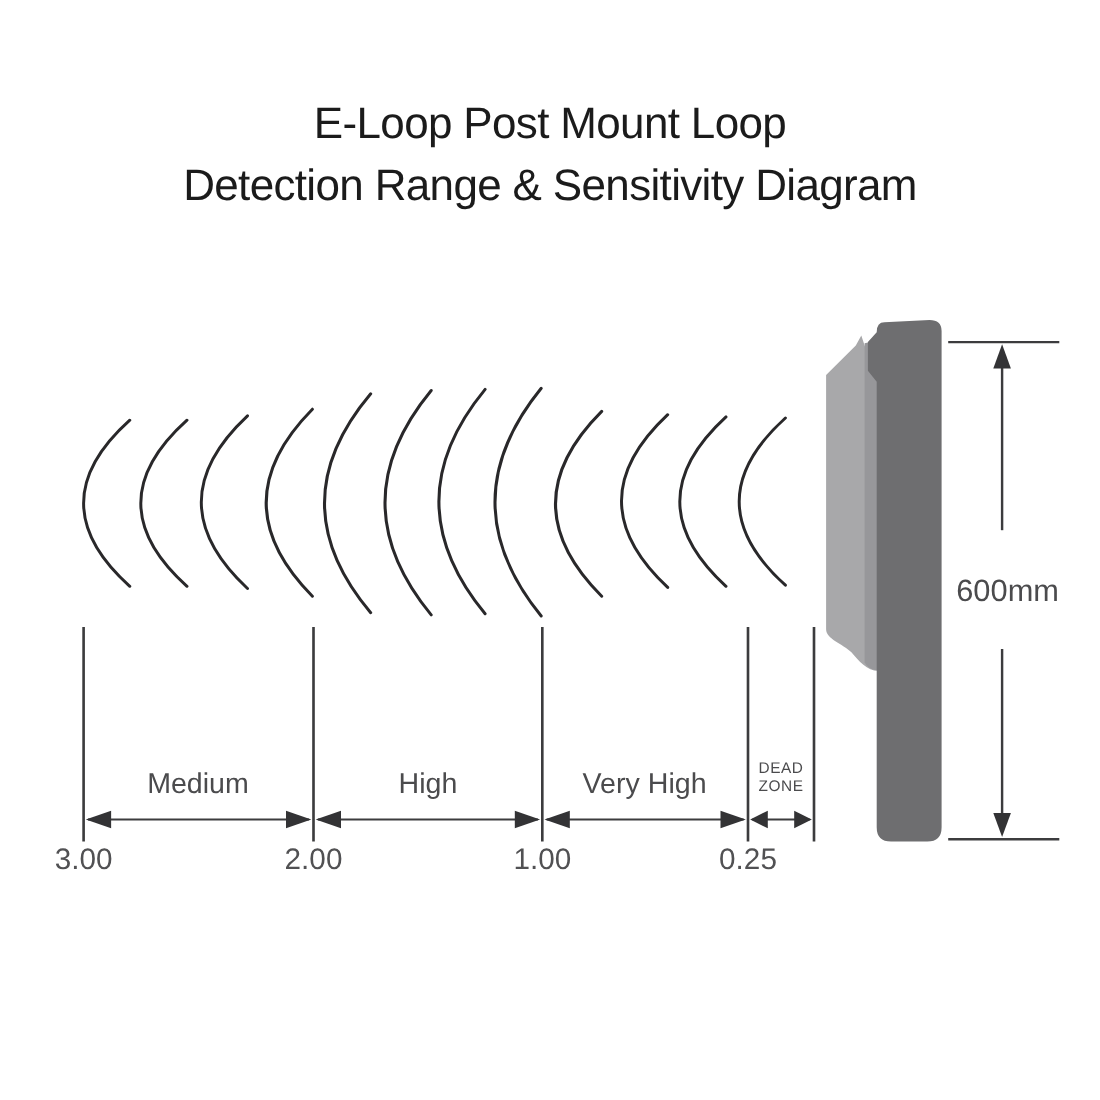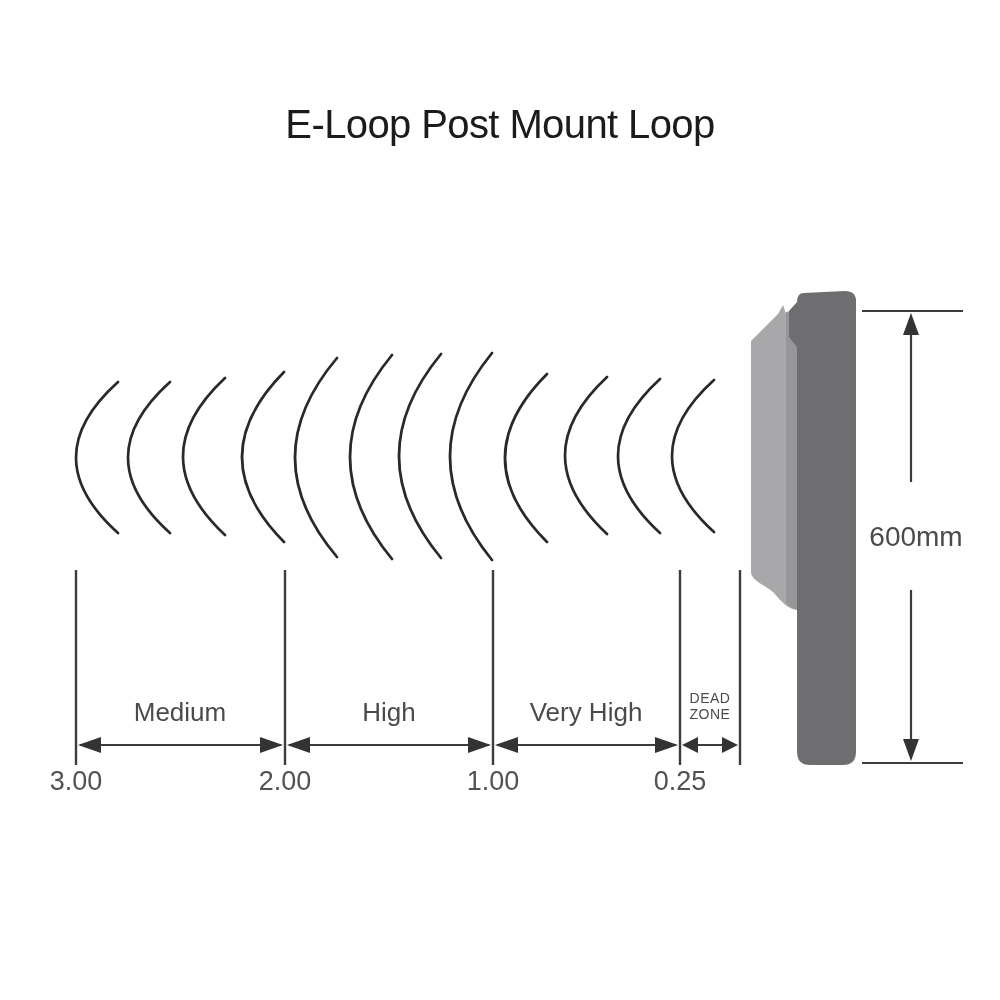--- a/index.html
+++ b/index.html
@@ -1,17 +1,17 @@
 <!DOCTYPE html>
 <html><head>
 <meta charset="utf-8">
 <style>
   html,body{margin:0;padding:0;background:#ffffff;width:1000px;height:1000px;overflow:hidden;}
   .stage{position:relative;width:1000px;height:1000px;font-family:"Liberation Sans",sans-serif;background:#ffffff;}
-  .title-block{position:absolute;top:96px;left:0;width:100%;text-align:center;color:#1b1b1b;
+  .title-block{position:absolute;top:84px;left:0;width:100%;text-align:center;color:#1b1b1b;
                font-size:40px;line-height:57px;letter-spacing:-0.6px;}
   svg.diagram{position:absolute;left:0;top:0;}
   .arc{fill:none;stroke:#29282a;stroke-width:2.7;stroke-linecap:round;}
   .tline{stroke:#3c3c3e;stroke-width:2.4;}
   .aline{stroke:#3c3c3e;stroke-width:2;}
   .ahead{fill:#333335;stroke:none;}
   .dimline{stroke:#3c3c3e;stroke-width:2.2;}
   text.lbl{fill:#4b4b4d;font-size:26px;text-anchor:middle;}
   text.dz{fill:#4b4b4d;font-size:14px;text-anchor:middle;letter-spacing:0.5px;}
   text.num{fill:#515153;font-size:27px;text-anchor:middle;}
@@ -20,20 +20,21 @@
   .device{fill:#a8a8aa;}
   .shadow{fill:#97979a;}
 </style>
 </head>
 <body>
 
 <div class="stage">
 
   <div class="title-block">
     <div>E-Loop Post Mount Loop</div>
+    <div>Detection Range &amp; Sensitivity Diagram</div>
   </div>
 
   <svg class="diagram" width="1000" height="1000" viewBox="0 0 1000 1000">
 
     <g>
       <path class="device" d="M 751 341 L 778 314 L 783 305 L 787 317 L 791 309 L 800 307 L 800 610
                C 789 611 781 601 774 593 C 766 585 751 581 751 572 Z"></path>
       <path class="shadow" d="M 786 312 L 800 309 L 800 609 C 793 610 788 606 786 602 Z"></path>
       <path class="post" d="M 804 293 L 845 291 Q 856 291 856 301 L 856 752 Q 856 765 843 765
                L 810 765 Q 797 765 797 752 L 797 347 L 789 337 L 789 311 L 797 302

